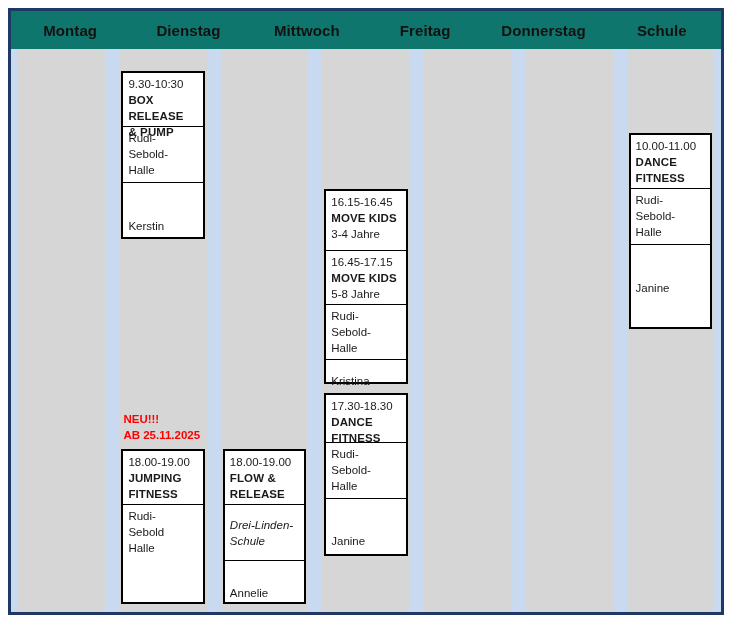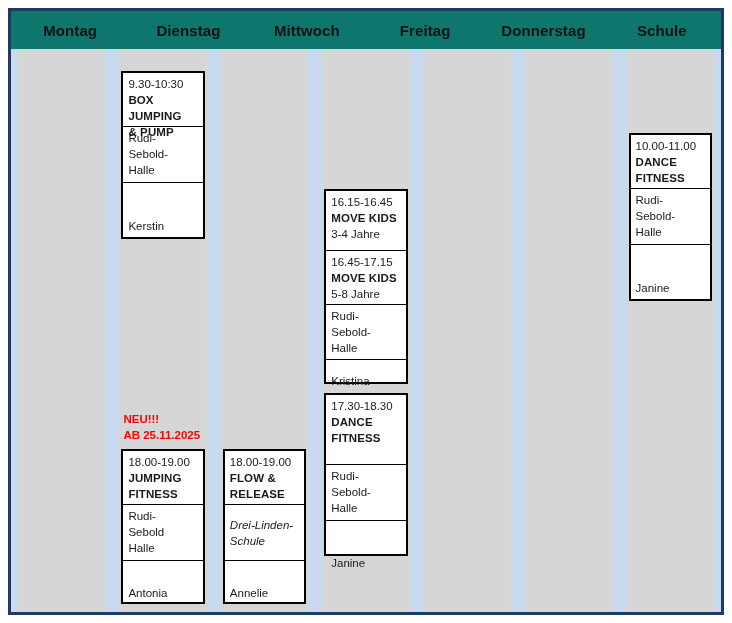--- a/index.html
+++ b/index.html
@@ -163,21 +163,21 @@
         <div class="day-col">
           <div class="day-col-bg"></div>
           <div class="col-inner">
             <div class="neu-note" style="top: 362px; color: rgb(255, 0, 0);">
               <span>NEU!!!</span>
               <span>AB 25.11.2025</span>
             </div>
             <div class="card" style="top: 22px; height: 168px;">
               <div class="card-sec sec-title" style="height: 54px;">
                 <span class="t-time">9.30-10:30</span>
-                <span class="t-name">BOX JUMPING</span>
+                <span class="t-name">BOX RELEASE</span>
                 <span class="t-name">&amp; PUMP</span>
               </div>
               <div class="card-sec sec-loc" style="height: 56px;">
                 <span>Rudi-</span>
                 <span>Sebold-</span>
                 <span>Halle</span>
               </div>
               <div class="card-sec sec-trainer" style="height: 54px;">
                 <span>Kerstin</span>
               </div>
@@ -185,23 +185,20 @@
             <div class="card" style="top: 400px; height: 155px;">
               <div class="card-sec sec-title" style="height: 54px;">
                 <span class="t-time">18.00-19.00</span>
                 <span class="t-name">JUMPING</span>
                 <span class="t-name">FITNESS</span>
               </div>
               <div class="card-sec sec-loc" style="height: 56px;">
                 <span>Rudi-</span>
                 <span>Sebold</span>
                 <span>Halle</span>
-              </div>
-              <div class="card-sec sec-trainer" style="height: 43px;">
-                <span>Antonia</span>
               </div>
             </div>
           </div>
         </div>
         <div class="day-col">
           <div class="day-col-bg"></div>
           <div class="col-inner">
             <div class="card" style="top: 400px; height: 155px;">
               <div class="card-sec sec-title" style="height: 54px;">
                 <span class="t-time">18.00-19.00</span>
@@ -235,21 +232,21 @@
               <div class="card-sec sec-loc" style="height: 55px;">
                 <span>Rudi-</span>
                 <span>Sebold-</span>
                 <span>Halle</span>
               </div>
               <div class="card-sec sec-trainer" style="height: 32px;">
                 <span>Kristina</span>
               </div>
             </div>
             <div class="card" style="top: 344px; height: 163px;">
-              <div class="card-sec sec-title" style="height: 70px;">
+              <div class="card-sec sec-title" style="height: 48px;">
                 <span class="t-time">17.30-18.30</span>
                 <span class="t-name">DANCE</span>
                 <span class="t-name">FITNESS</span>
               </div>
               <div class="card-sec sec-loc" style="height: 56px;">
                 <span>Rudi-</span>
                 <span>Sebold-</span>
                 <span>Halle</span>
               </div>
               <div class="card-sec sec-trainer" style="height: 53px;">
@@ -262,21 +259,21 @@
           <div class="day-col-bg"></div>
           <div class="col-inner"></div>
         </div>
         <div class="day-col">
           <div class="day-col-bg"></div>
           <div class="col-inner"></div>
         </div>
         <div class="day-col">
           <div class="day-col-bg"></div>
           <div class="col-inner">
-            <div class="card" style="top: 84px; height: 168px;">
+            <div class="card" style="top: 84px; height: 196px;">
               <div class="card-sec sec-title" style="height: 54px;">
                 <span class="t-time">10.00-11.00</span>
                 <span class="t-name">DANCE</span>
                 <span class="t-name">FITNESS</span>
               </div>
               <div class="card-sec sec-loc" style="height: 56px;">
                 <span>Rudi-</span>
                 <span>Sebold-</span>
                 <span>Halle</span>
               </div>

